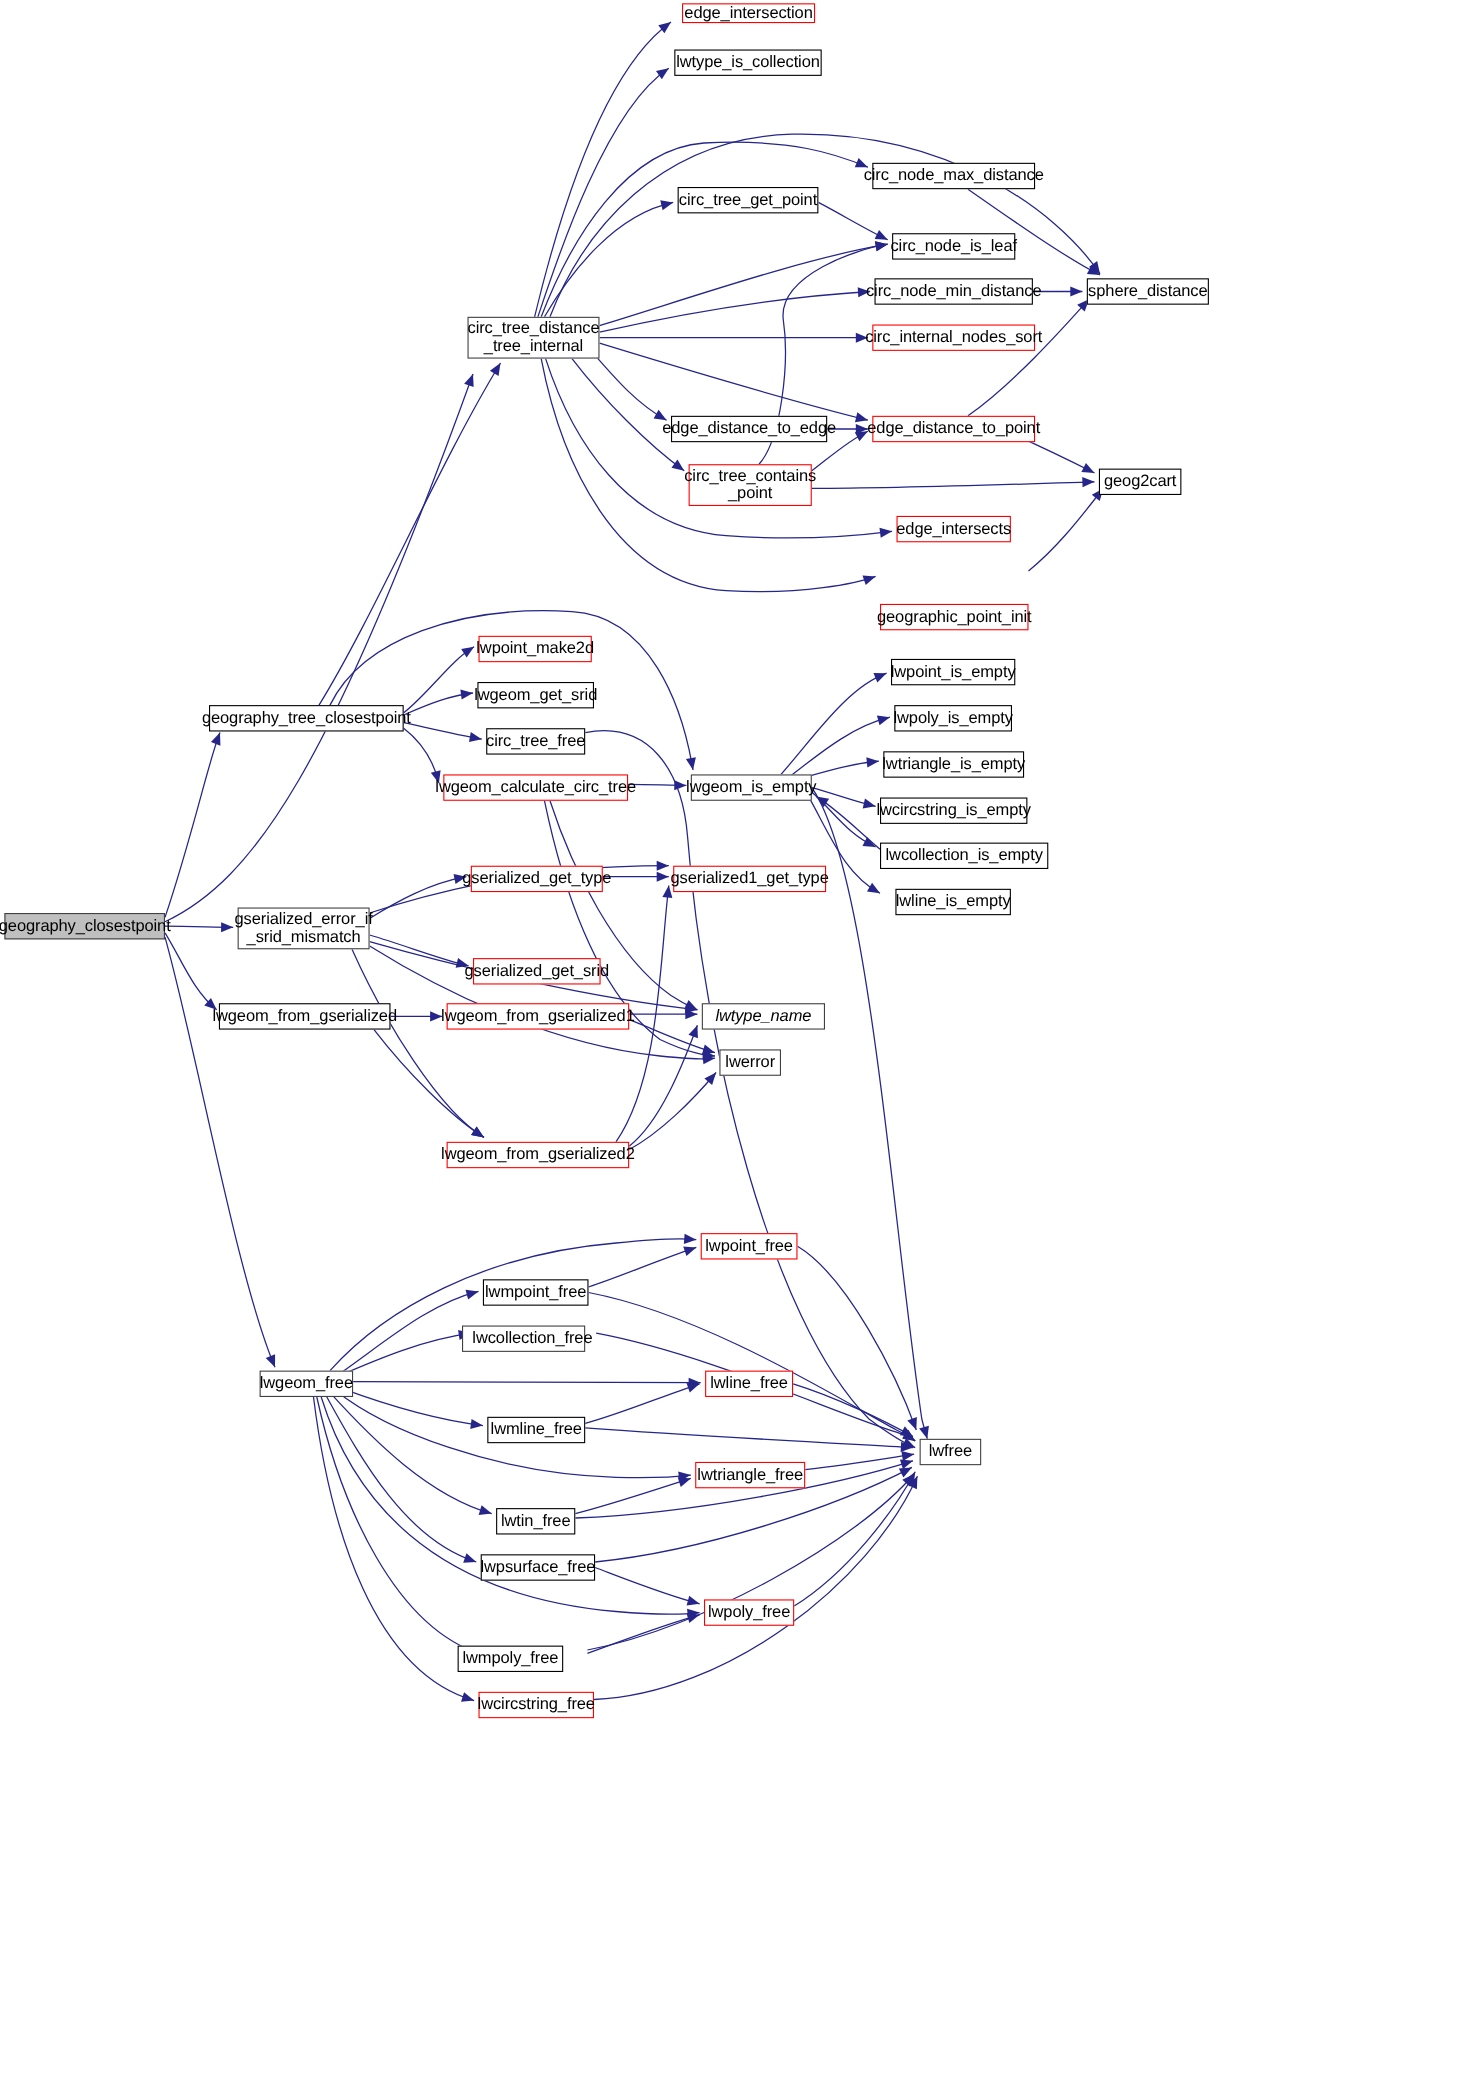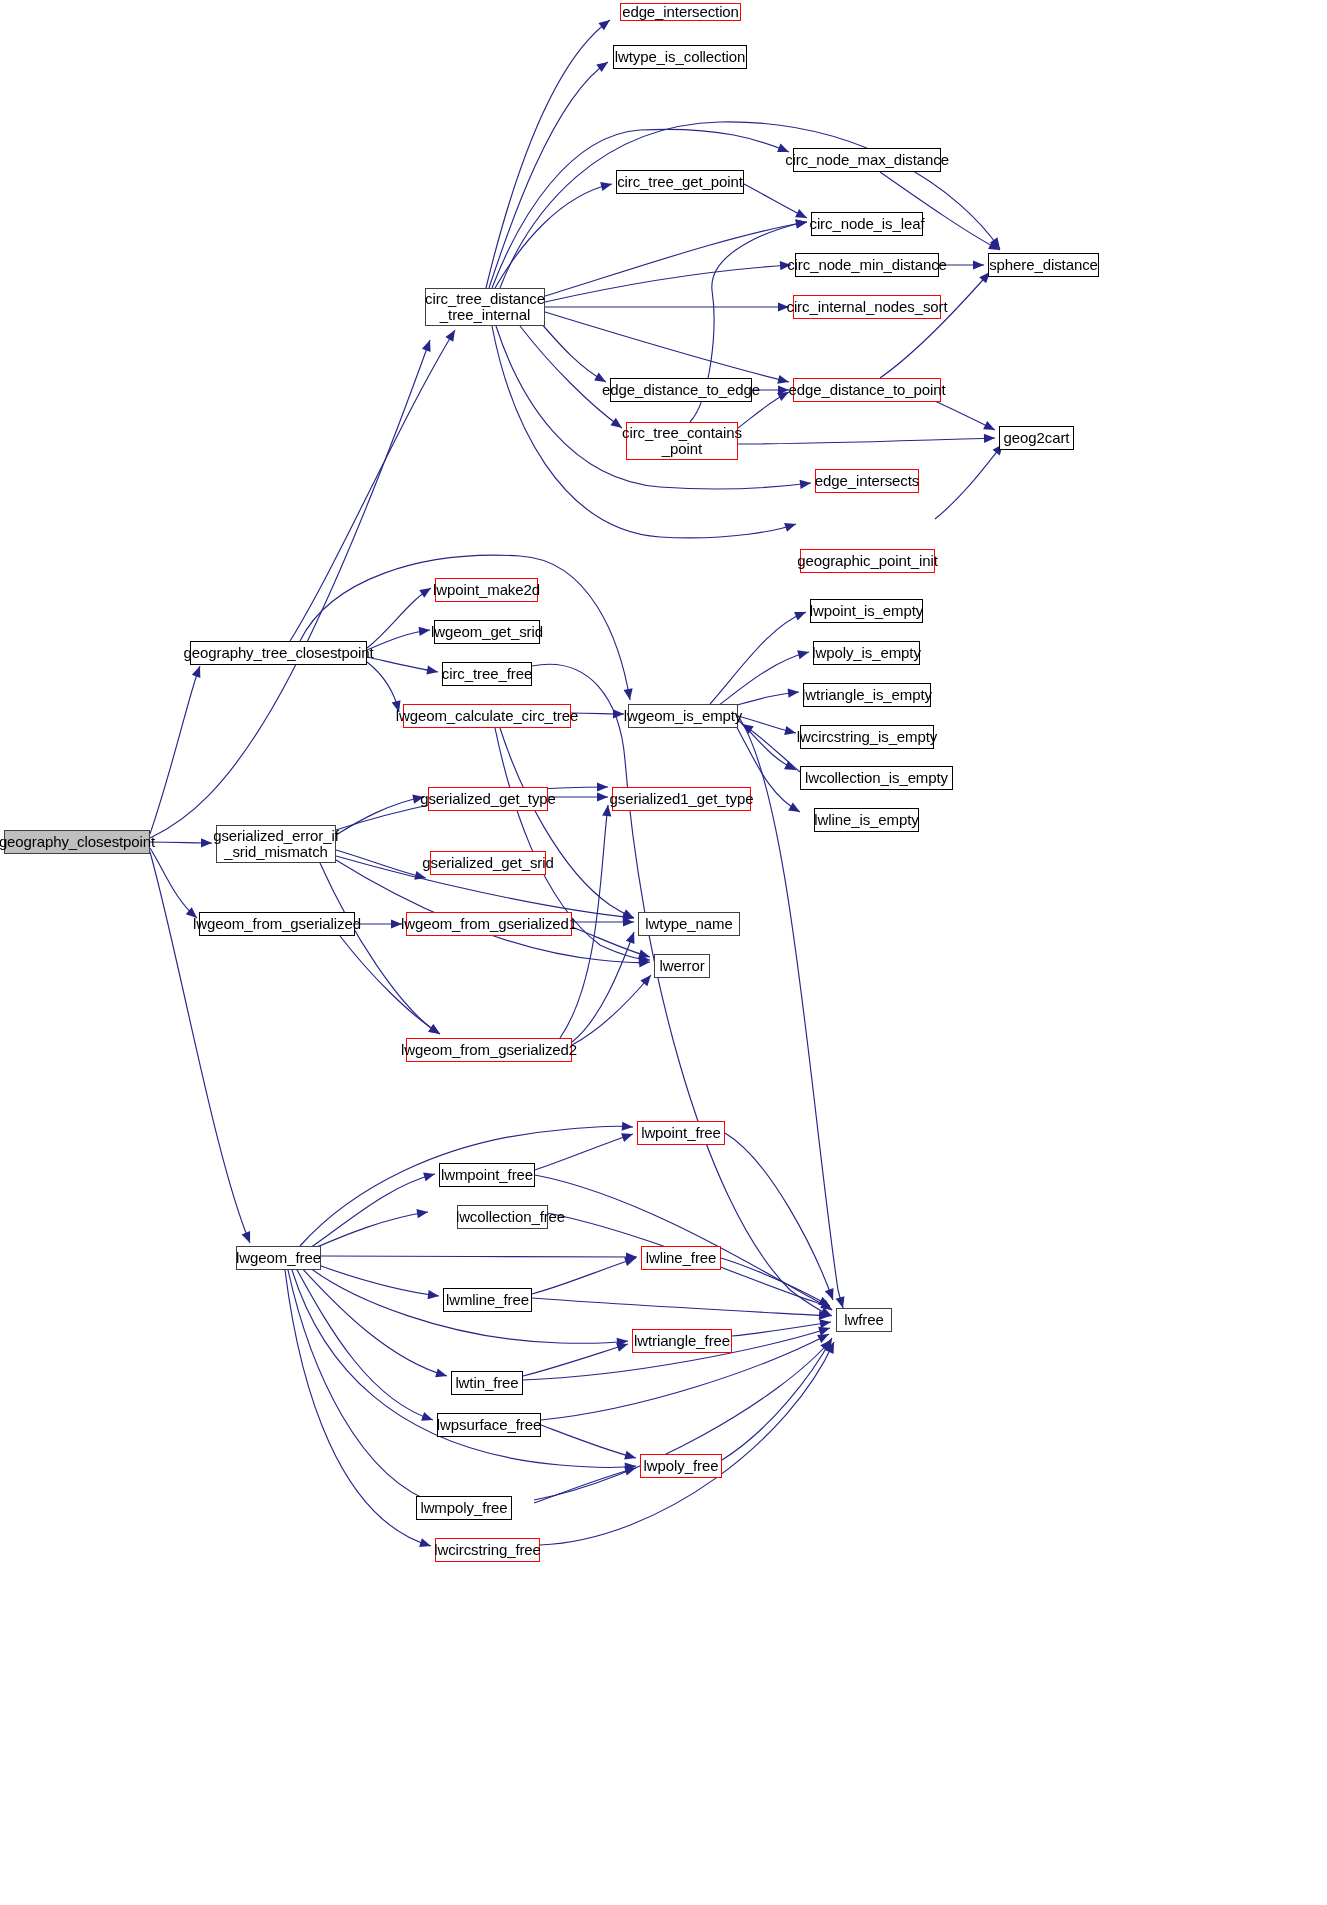--- a/index.html
+++ b/index.html
@@ -267,30 +267,30 @@
       <div class="node" style="left: 810px; top: 599px; width: 113px; height: 24px;">lwpoint_is_empty</div>
       <div class="node" style="left: 813px; top: 641px; width: 107px; height: 24px;">lwpoly_is_empty</div>
       <div class="node" style="left: 803px; top: 683px; width: 128px; height: 24px;">lwtriangle_is_empty</div>
       <div class="node" style="left: 800px; top: 725px; width: 134px; height: 24px;">lwcircstring_is_empty</div>
       <div class="node" style="left: 800px; top: 766px; width: 153px; height: 24px;">lwcollection_is_empty</div>
       <div class="node" style="left: 814px; top: 808px; width: 105px; height: 24px;">lwline_is_empty</div>
       <div class="node red" style="left: 428px; top: 787px; width: 120px; height: 24px;">gserialized_get_type</div>
       <div class="node red" style="left: 612px; top: 787px; width: 139px; height: 24px;">gserialized1_get_type</div>
       <div class="node thick" style="left: 216px; top: 825px; width: 120px; height: 38px;">gserialized_error_if
 _srid_mismatch</div>
-      <div class="node red" style="left: 430px; top: 851px; width: 116px; height: 24px;">gserialized_get_srid</div>
+      <div class="node red" style="left: 430px; top: 871px; width: 116px; height: 24px;">gserialized_get_srid</div>
       <div class="node" style="left: 199px; top: 912px; width: 156px; height: 24px;">lwgeom_from_gserialized</div>
       <div class="node red" style="left: 406px; top: 912px; width: 166px; height: 24px;">lwgeom_from_gserialized1</div>
-      <div class="node thick" style="left: 638px; top: 912px; width: 102px; height: 24px;">lwtype_name</div>
+      <div class="node thick" style="left: 638px; top: 912px; width: 112px; height: 24px; font-style: italic;">lwtype_name</div>
       <div class="node thick" style="left: 654px; top: 954px; width: 56px; height: 24px;">lwerror</div>
       <div class="node red" style="left: 406px; top: 1038px; width: 166px; height: 24px;">lwgeom_from_gserialized2</div>
       <div class="node thick" style="left: 236px; top: 1246px; width: 85px; height: 24px;">lwgeom_free</div>
       <div class="node red" style="left: 637px; top: 1121px; width: 88px; height: 24px;">lwpoint_free</div>
       <div class="node" style="left: 439px; top: 1163px; width: 96px; height: 24px;">lwmpoint_free</div>
-      <div class="node thick" style="left: 457px; top: 1205px; width: 91px; height: 24px; padding-left: 16px;">lwcollection_free</div>
+      <div class="node thick" style="left: 420px; top: 1205px; width: 112px; height: 24px; padding-left: 16px;">lwcollection_free</div>
       <div class="node red" style="left: 641px; top: 1246px; width: 80px; height: 24px;">lwline_free</div>
       <div class="node" style="left: 443px; top: 1288px; width: 89px; height: 24px;">lwmline_free</div>
       <div class="node red" style="left: 632px; top: 1329px; width: 100px; height: 24px;">lwtriangle_free</div>
       <div class="node" style="left: 451px; top: 1371px; width: 72px; height: 24px;">lwtin_free</div>
       <div class="node thick" style="left: 836px; top: 1308px; width: 56px; height: 24px;">lwfree</div>
       <div class="node" style="left: 437px; top: 1413px; width: 104px; height: 24px;">lwpsurface_free</div>
       <div class="node red" style="left: 640px; top: 1454px; width: 82px; height: 24px;">lwpoly_free</div>
       <div class="node" style="left: 416px; top: 1496px; width: 96px; height: 24px;">lwmpoly_free</div>
       <div class="node red" style="left: 435px; top: 1538px; width: 105px; height: 24px;">lwcircstring_free</div>
     </div>

